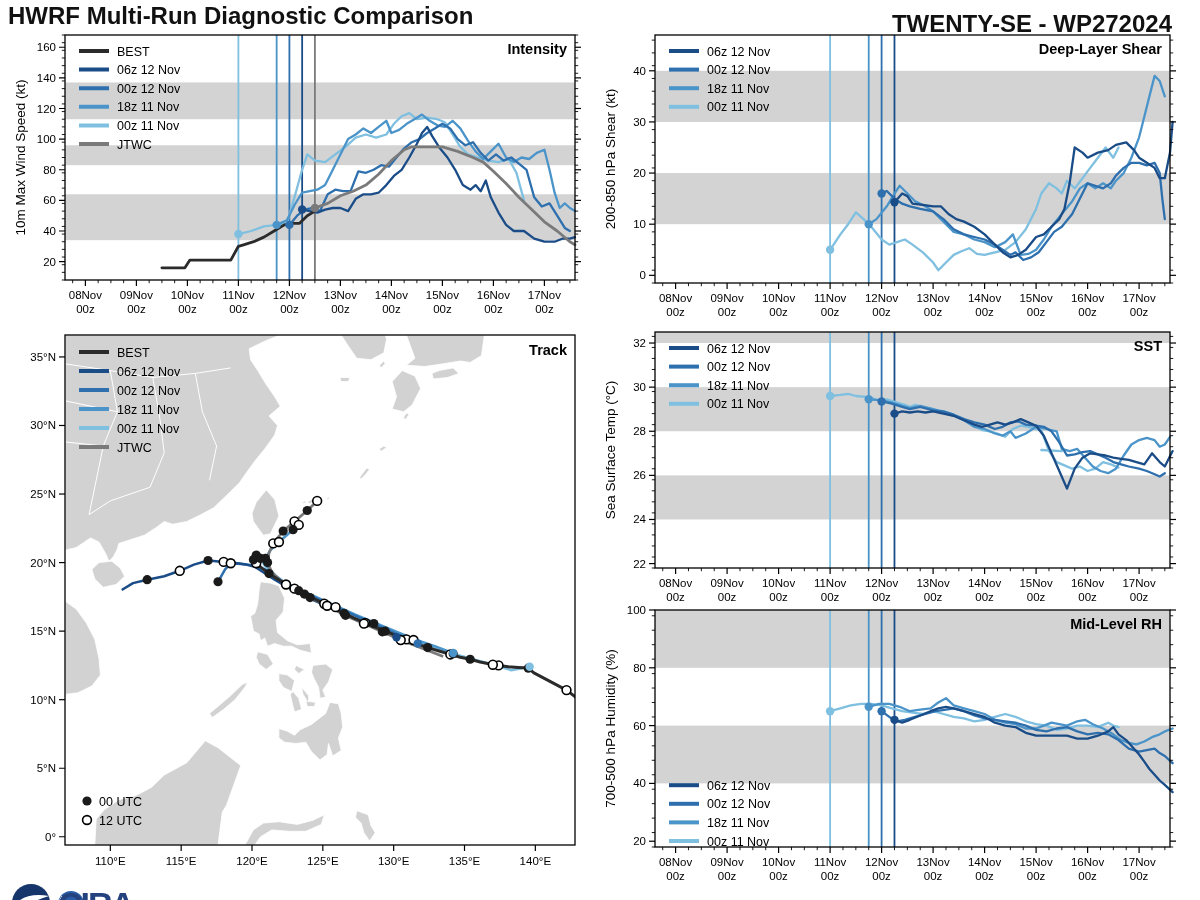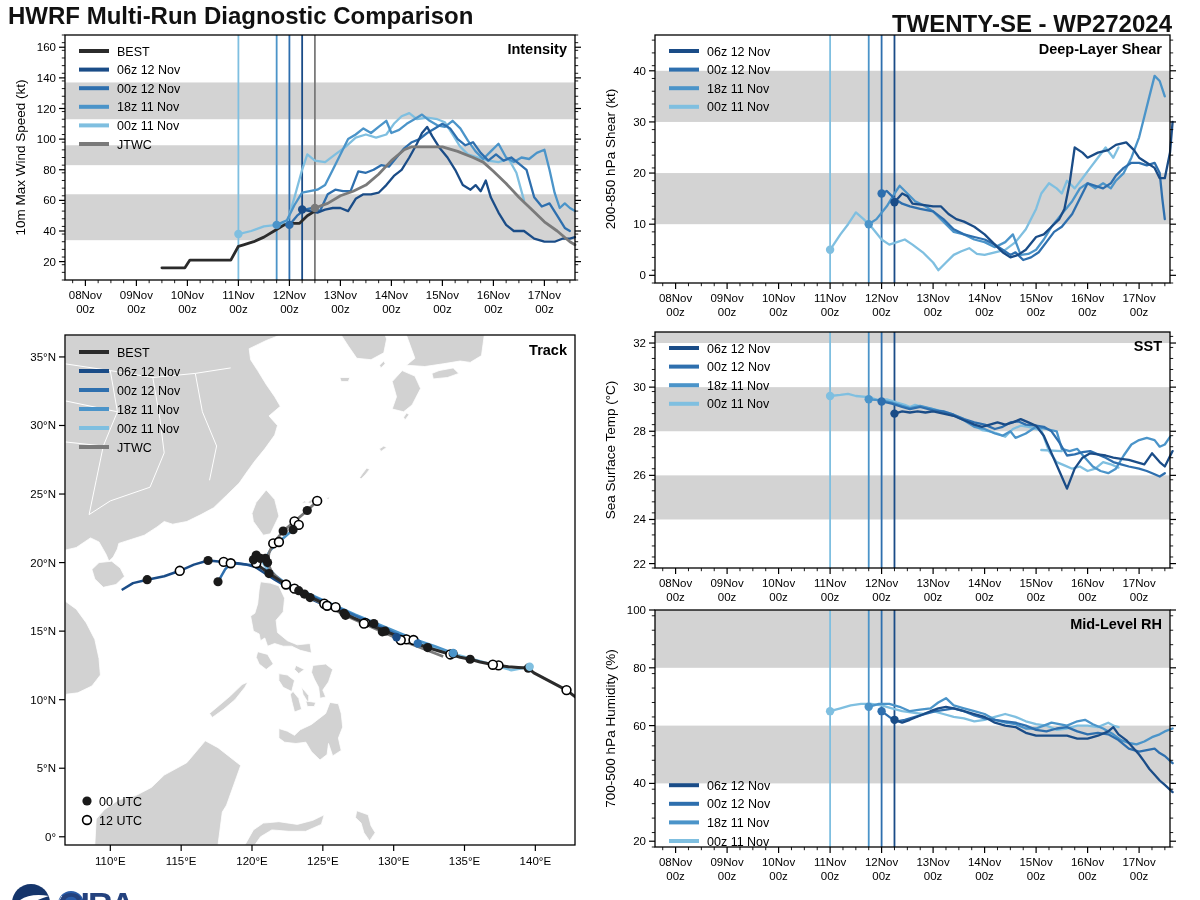--- a/index.html
+++ b/index.html
@@ -1,17 +1,17 @@
 <!DOCTYPE html>
 <html><head>
 <meta charset="utf-8">
 <style>
   html,body{margin:0;padding:0;background:#fff;}
   .page{position:relative;width:1200px;height:900px;background:#fff;overflow:hidden;
-        font-family:"Liberation Sans","DejaVu Sans",sans-serif;}
+        font-family:"Liberation Sans","DejaVu Sans",sans-serif;border-radius:6px;}
   .title-left{position:absolute;left:8px;top:2px;font-size:24px;font-weight:bold;color:#111;}
   .title-right{position:absolute;right:28px;top:10px;font-size:24px;font-weight:bold;color:#111;}
   #fig{position:absolute;left:0;top:0;}
   .logos{position:absolute;left:6px;top:880px;width:180px;height:46px;}
 </style>
 </head>
 <body>
 
 <div class="page">
   <div class="title-left">HWRF Multi-Run Diagnostic Comparison</div>

